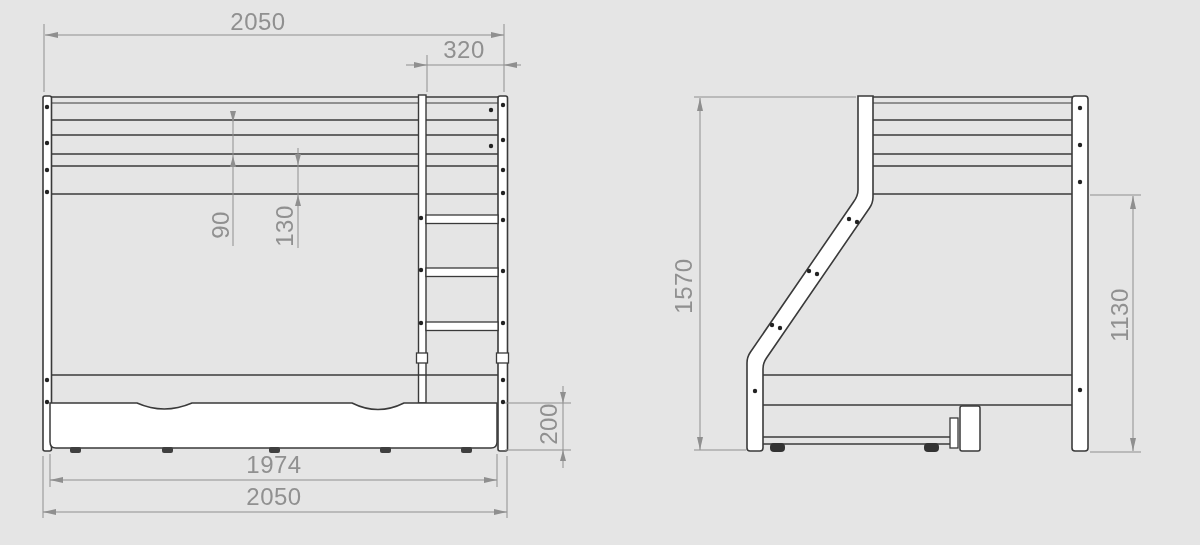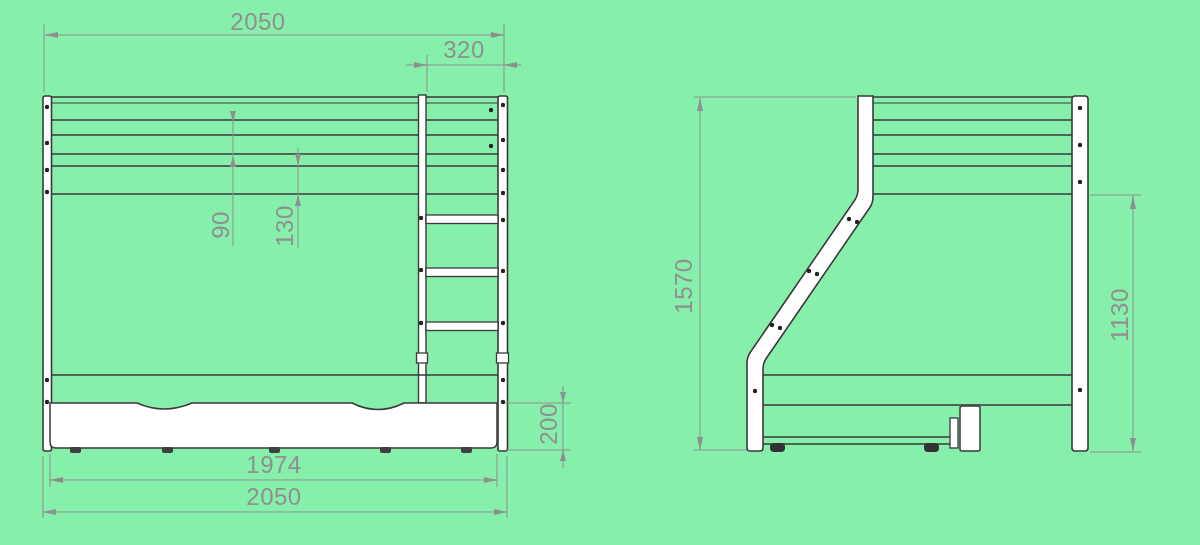--- a/index.html
+++ b/index.html
@@ -1,16 +1,16 @@
 <!DOCTYPE html>
 <html><head>
 <meta charset="utf-8">
 <style>
   html,body{margin:0;padding:0;background:#ffffff;}
-  .stage{position:relative;width:1200px;height:545px;background:#86efac;overflow:hidden;
+  .stage{position:relative;width:1200px;height:545px;background:#e5e5e5;overflow:hidden;
          font-family:"Liberation Sans", sans-serif;}
   svg text{font-family:"Liberation Sans", sans-serif;font-size:24px;letter-spacing:.5px;fill:#909090;}
 </style>
 </head>
 <body>
 
 <div class="stage">
 <svg width="1200" height="545" viewBox="0 0 1200 545">
 
   <g stroke="#3a3a3a" fill="none">

